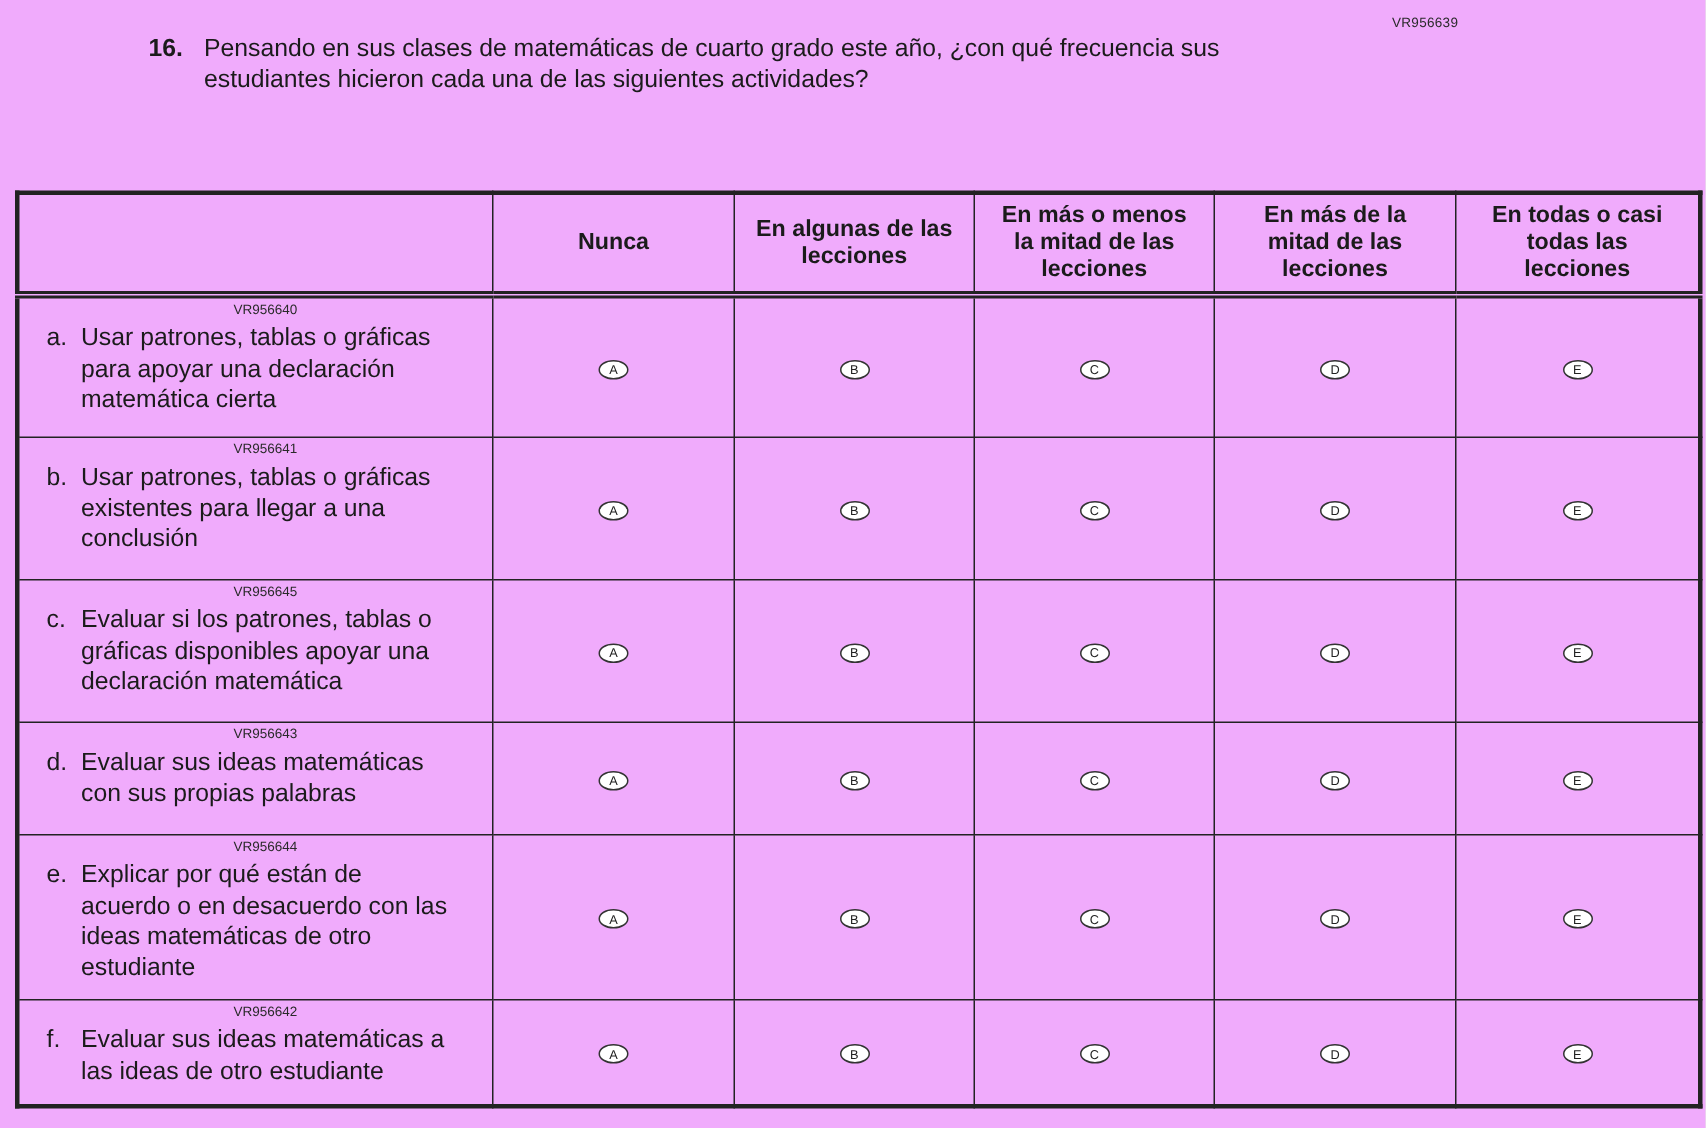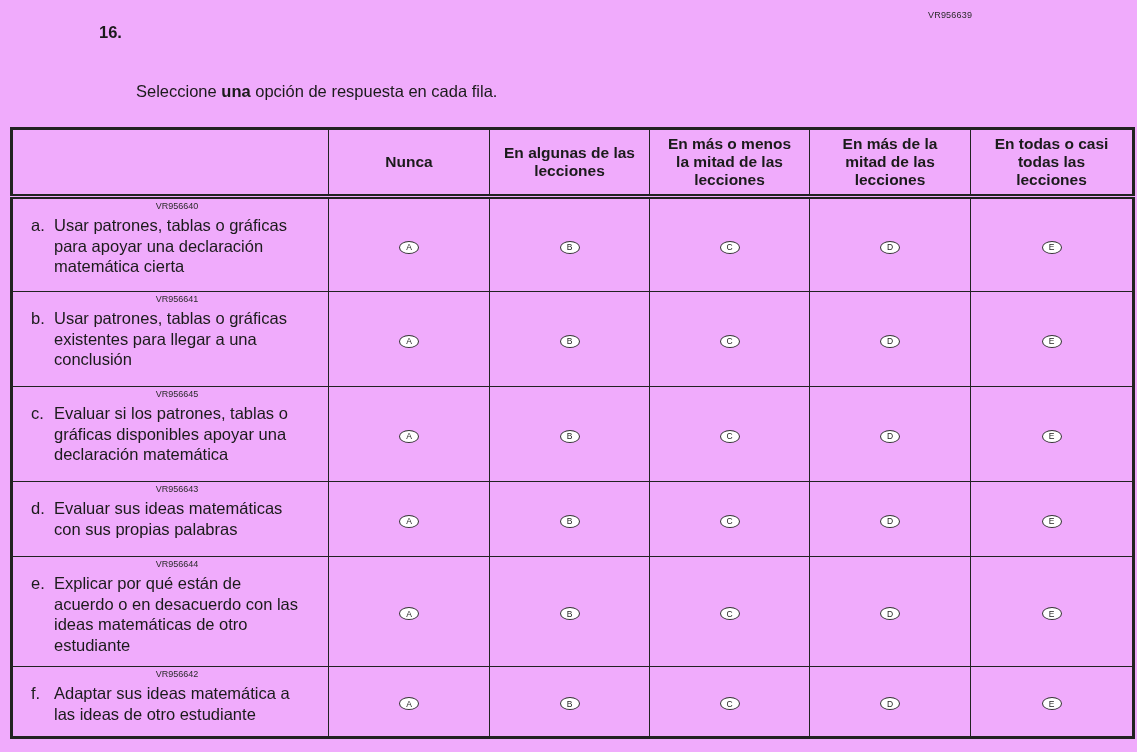--- a/index.html
+++ b/index.html
@@ -115,23 +115,24 @@
 </style>
 </head>
 <body>
 
 <div class="page">
 
   <div class="vr-top">VR956639</div>
 
   <div class="question">
     <span class="qnum">16.</span>
+    <span class="qtext">Pensando en sus clases de matemáticas de cuarto grado este año, ¿con qué frecuencia sus
+estudiantes hicieron cada una de las siguientes actividades?</span>
   </div>
 
-  <div class="instruction"><span>Seleccione </span><b>una</b><span> opción de respuesta en cada fila.</span></div>
 
   <table class="matrix">
     <colgroup>
       <col style="width:317px">
       <col style="width:161px">
       <col style="width:160px">
       <col style="width:160px">
       <col style="width:161px">
       <col style="width:163px">
     </colgroup>
@@ -231,21 +232,21 @@
         <td class="opt"><span class="bubble">B</span></td>
         <td class="opt"><span class="bubble">C</span></td>
         <td class="opt"><span class="bubble">D</span></td>
         <td class="opt"><span class="bubble">E</span></td>
       </tr>
       <tr class="rh-f">
         <td class="stem">
           <div class="vr-cell">VR956642</div>
           <div class="item">
             <span class="ltr">f.</span>
-            <span class="txt">Adaptar sus ideas matemática a
+            <span class="txt">Evaluar sus ideas matemáticas a
 las ideas de otro estudiante</span>
           </div>
         </td>
         <td class="opt"><span class="bubble">A</span></td>
         <td class="opt"><span class="bubble">B</span></td>
         <td class="opt"><span class="bubble">C</span></td>
         <td class="opt"><span class="bubble">D</span></td>
         <td class="opt"><span class="bubble">E</span></td>
       </tr>
     </tbody>

